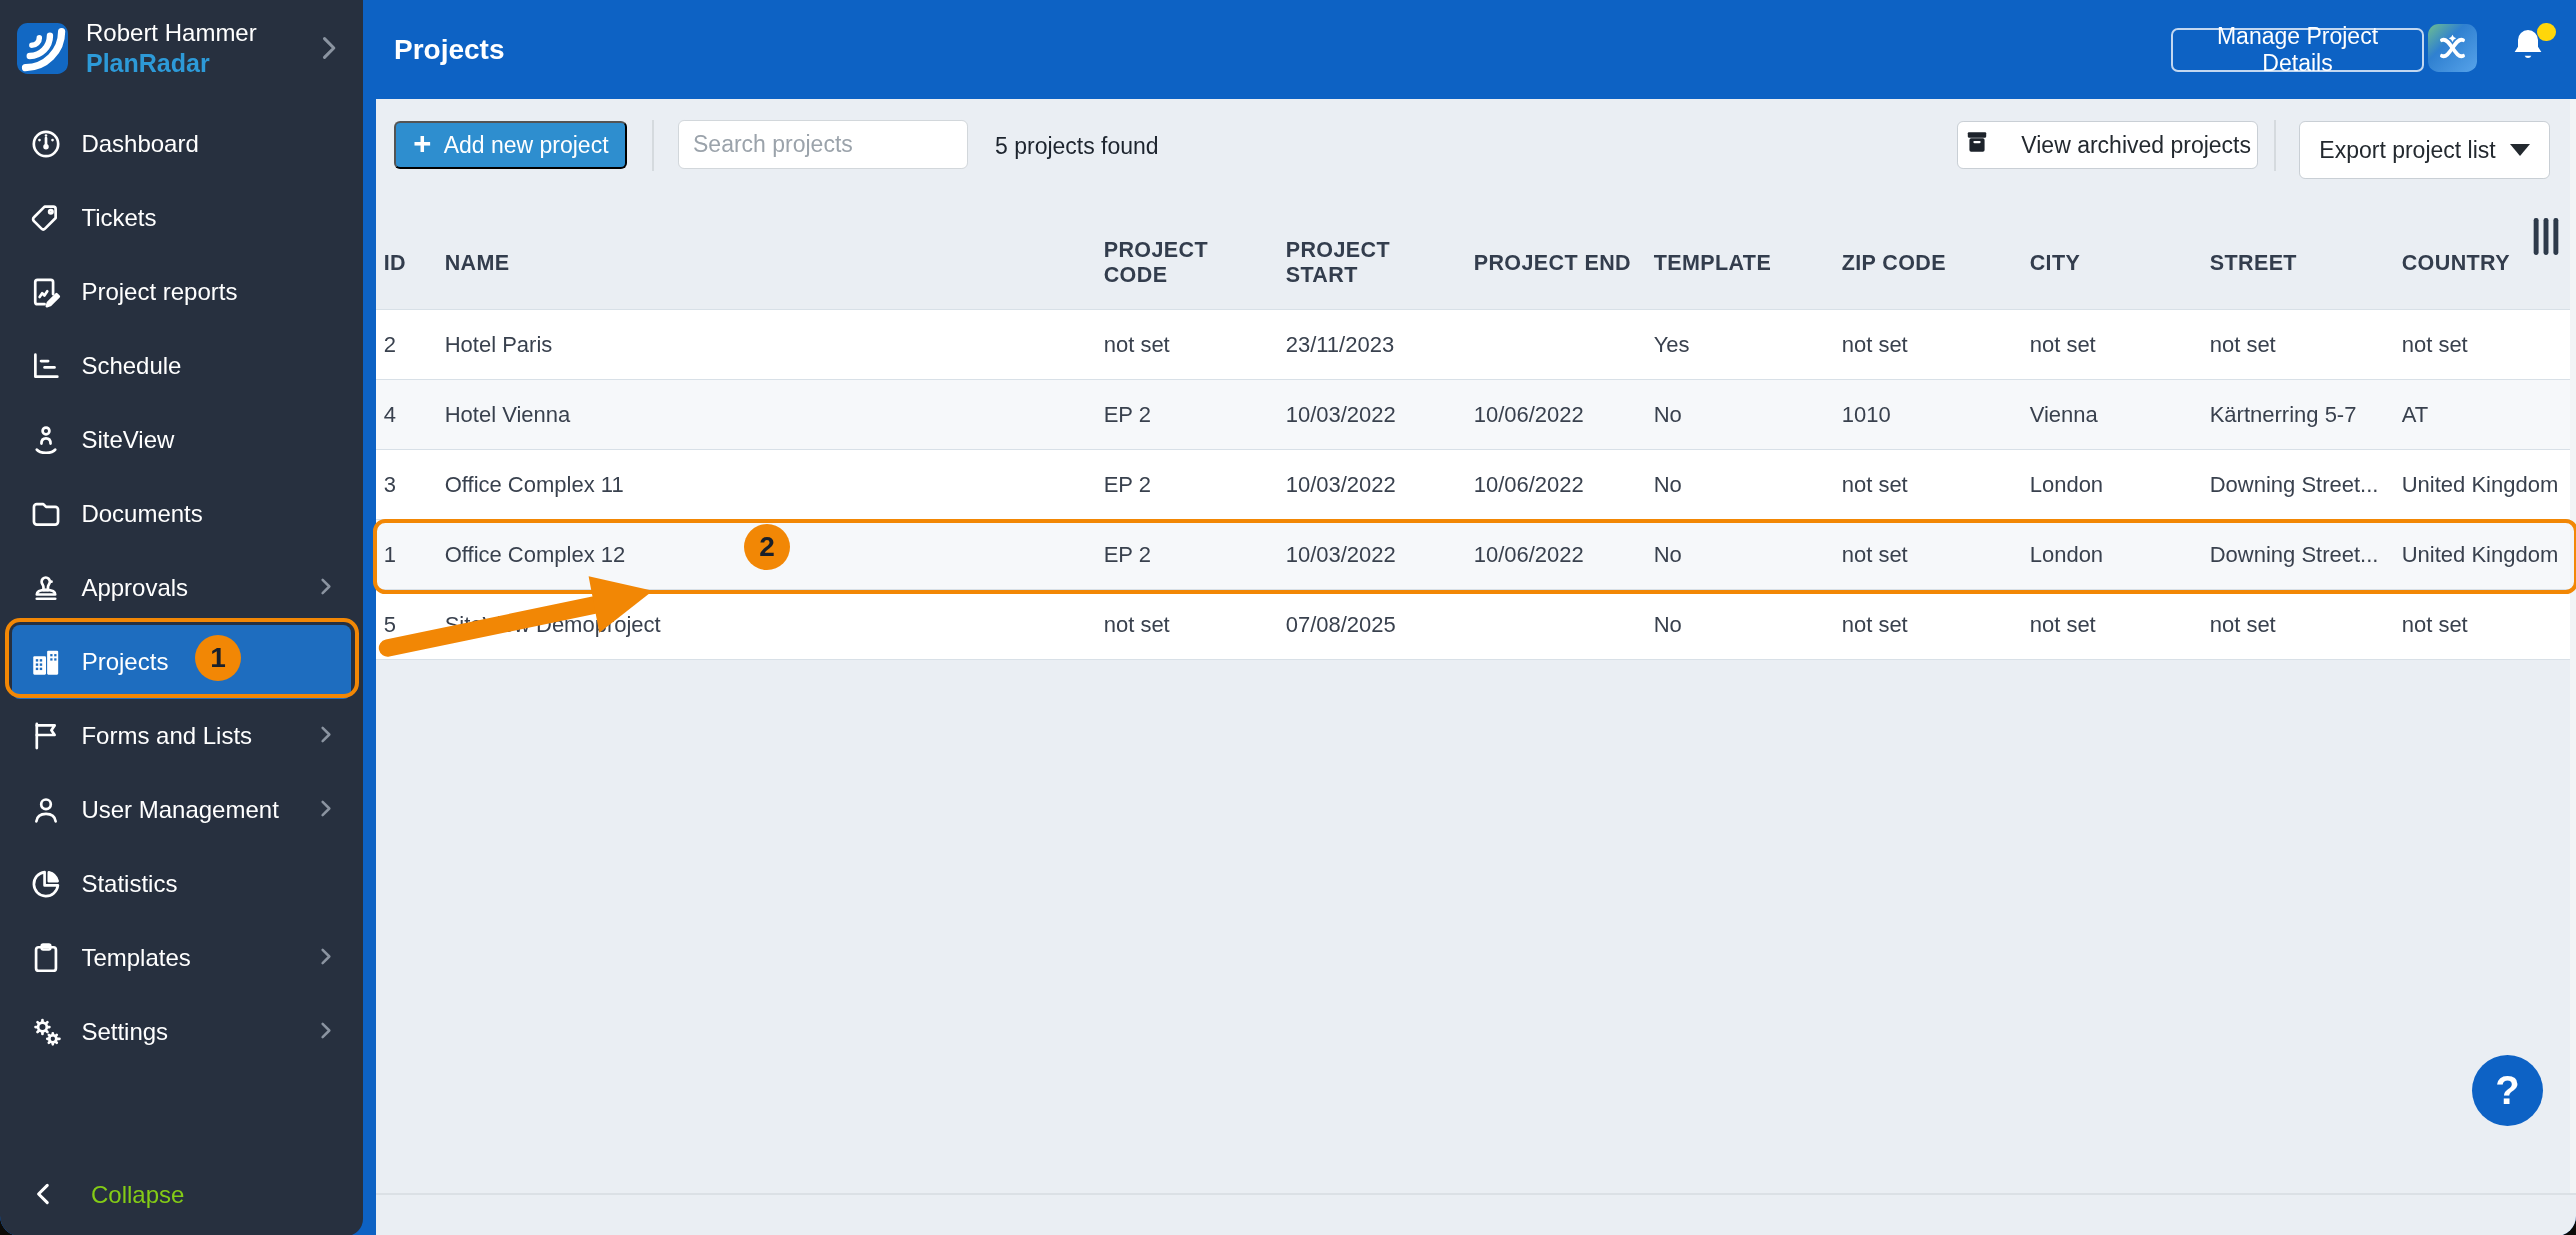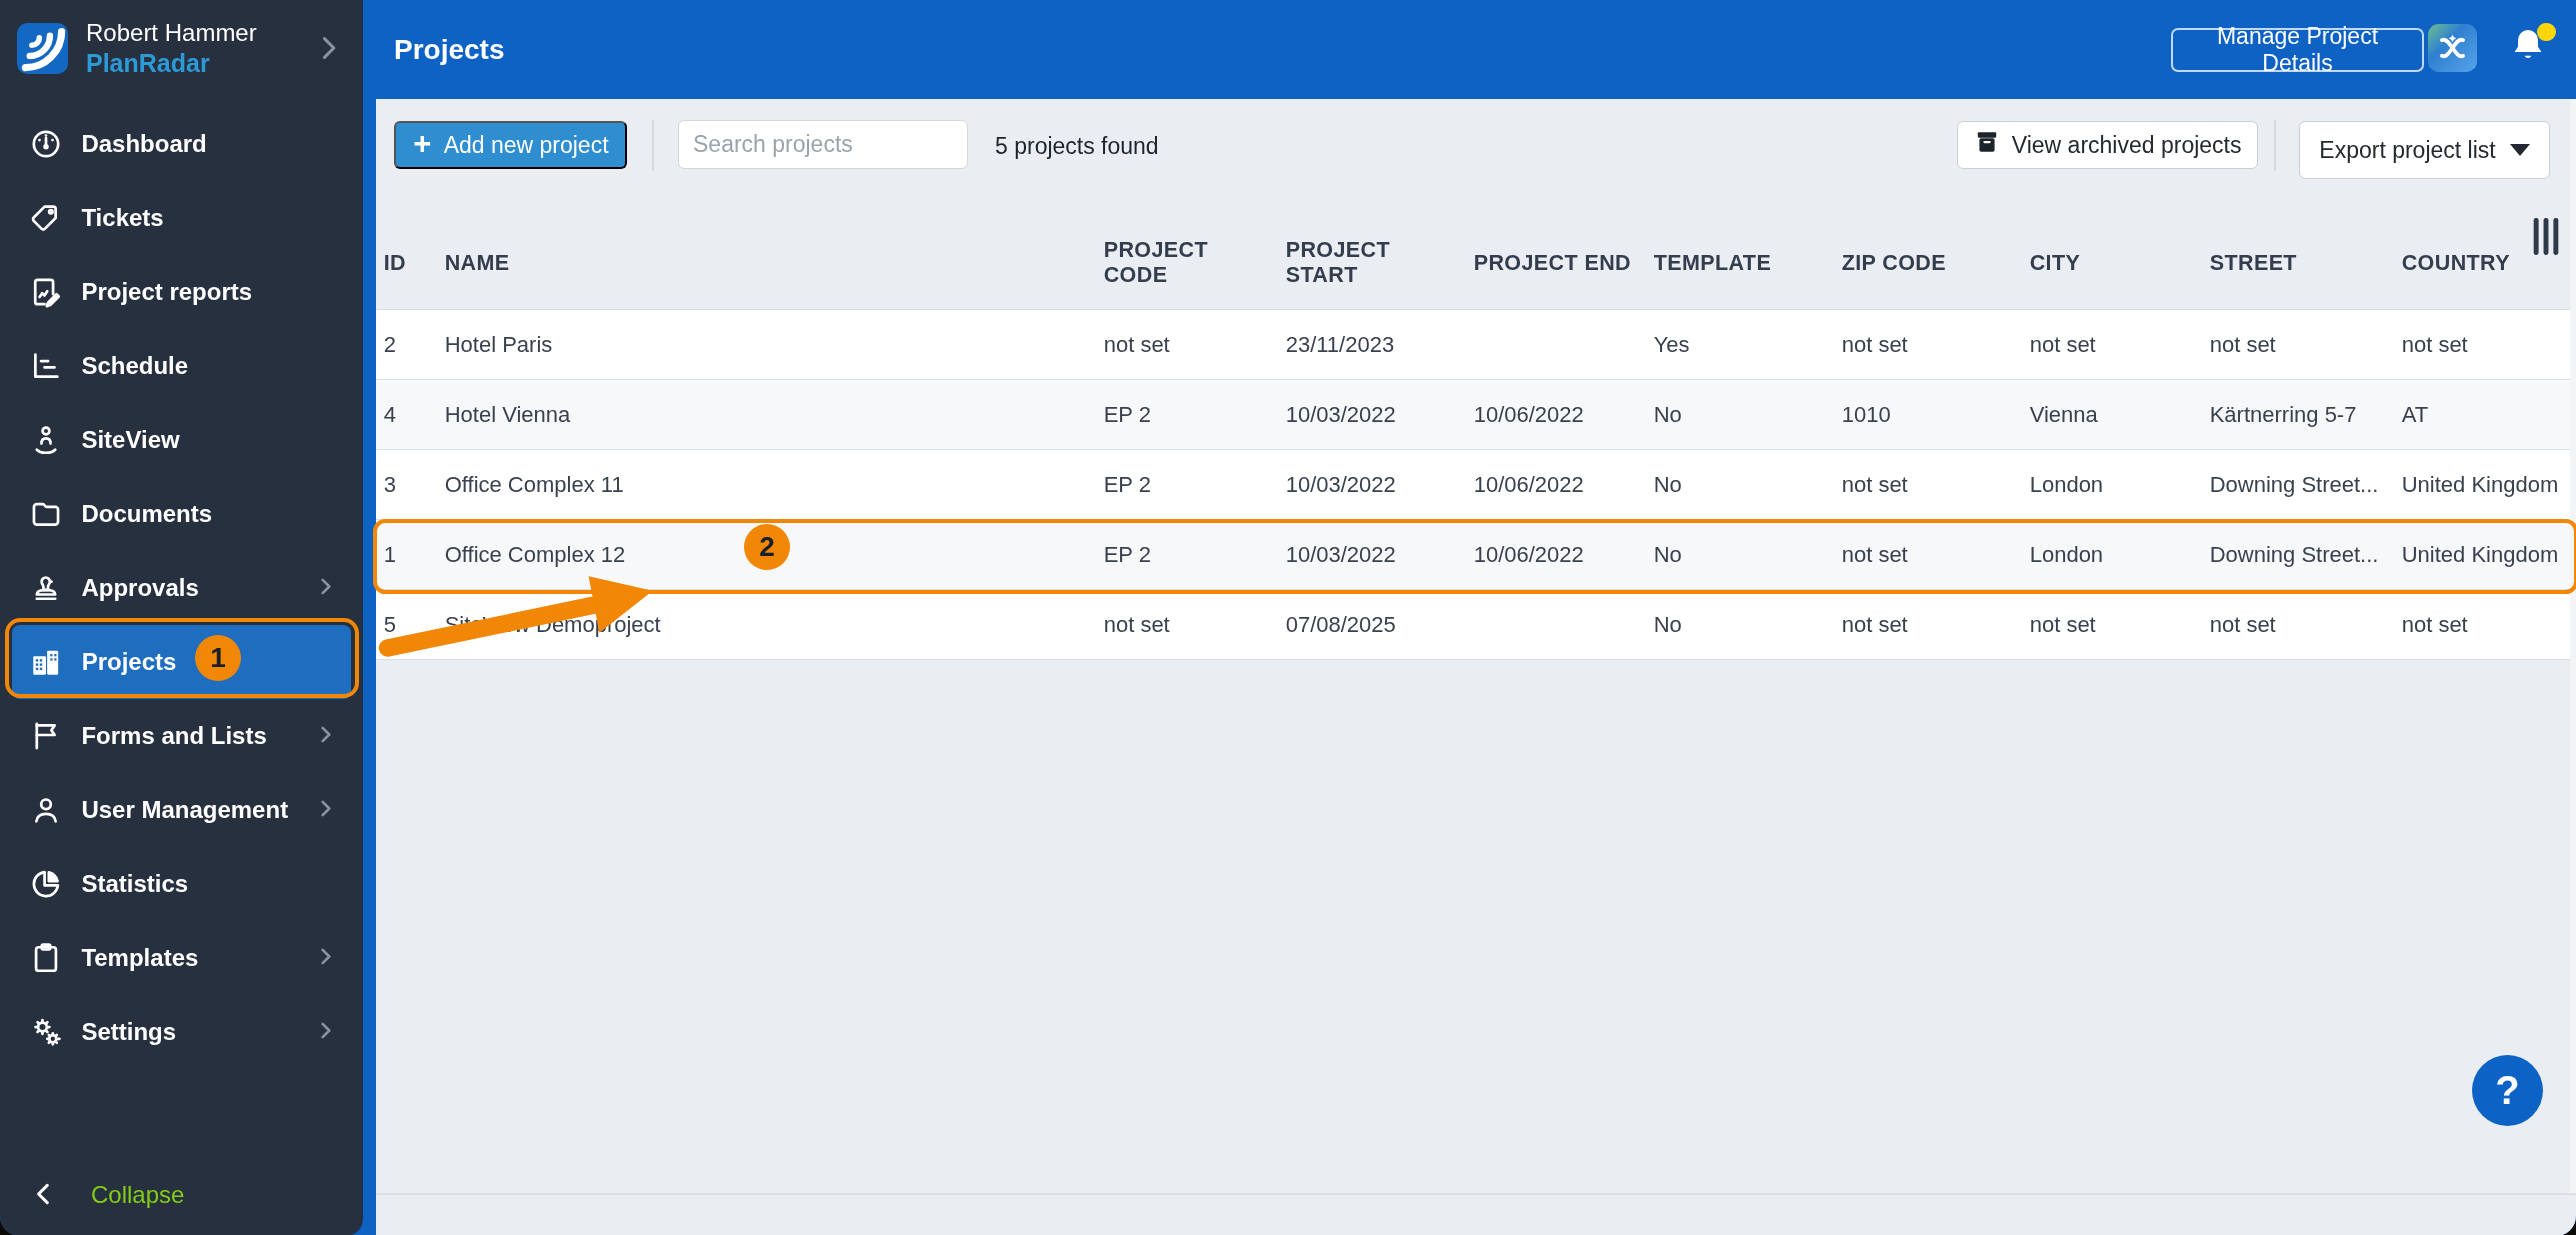--- a/index.html
+++ b/index.html
@@ -12,21 +12,21 @@
   .profile{position:absolute;left:0;top:0;width:363px;height:100px;display:flex;align-items:center;cursor:pointer;}
   .logo{position:absolute;left:17px;top:23px;width:51px;height:51px;border-radius:10.7px;background:#1268c3;overflow:hidden;}
   .profile-text{position:absolute;left:86px;top:17px;}
   .profile-name{color:#ffffff;font-size:24px;line-height:31px;}
   .profile-account{color:#2d9ad8;font-size:25px;font-weight:bold;line-height:31px;}
   .profile-chev{position:absolute;right:21.5px;top:34px;color:#8b94a1;}
 
   .side-items{position:absolute;left:0;top:107px;width:363px;}
   .side-item{height:74px;display:flex;align-items:center;cursor:pointer;position:relative;}
   .side-item .s-icon{width:34px;height:34px;margin-left:29px;flex:0 0 auto;display:flex;align-items:center;justify-content:center;}
-  .side-item .s-label{color:#ffffff;font-size:24px;font-weight:bold;margin-left:18.4px;white-space:nowrap;}
+  .side-item .s-label{color:#ffffff;font-size:24px;font-weight:normal;margin-left:18.4px;white-space:nowrap;}
   .side-item .s-chev{margin-left:auto;margin-right:26px;color:#8b94a1;}
   .side-item.active{background:#1e6dbf;border-radius:7.7px;margin:0 12.3px;}
   .side-item.active .s-icon{margin-left:17px;}
   .collapse{position:absolute;left:0;bottom:17px;width:363px;height:49px;display:flex;align-items:center;cursor:pointer;}
   .collapse .s-icon{width:28px;height:28px;margin-left:31px;color:#fff;}
   .collapse .s-label{color:#84cc16;font-size:24px;margin-left:32px;}
 
   
   .topbar{position:absolute;left:363px;top:0;width:2213px;height:99px;background:#0d62c4;}
   .page-title{position:absolute;left:31px;top:34px;color:#ffffff;font-size:28px;font-weight:bold;}
@@ -45,21 +45,21 @@
            color:#fff;font-size:23px;display:flex;align-items:center;justify-content:center;gap:12.3px;cursor:pointer;}
   .add-plus{font-size:31px;font-weight:bold;line-height:23px;margin-top:-3.1px;}
   .tb-divider{position:absolute;top:21px;width:1.5px;height:51px;background:#d5dade;}
   .search-box{position:absolute;left:302px;top:21px;width:290px;height:49px;background:#fff;border:1.5px solid #d2d7db;
               border-radius:6.1px;box-sizing:border-box;}
   .search-box input{width:100%;height:100%;border:none;outline:none;background:transparent;font-family:"Liberation Sans",sans-serif;
               font-size:23px;color:#a21caf;padding:0 14px;box-sizing:border-box;}
   .search-box input::placeholder{color:#9ba3ab;}
   .found-count{position:absolute;left:619px;top:34px;font-size:23px;color:#1d242e;}
   .archived-btn{position:absolute;left:1581px;top:22px;width:301px;height:48px;background:#fff;border:1.5px solid #c9cfd5;
-                border-radius:6.1px;box-sizing:border-box;display:flex;align-items:center;justify-content:center;gap:12.3px;
+                border-radius:6.1px;box-sizing:border-box;display:flex;align-items:center;justify-content:space-between;gap:12.3px;
                 font-size:23px;color:#23292f;cursor:pointer;}
   .export-btn{position:absolute;left:1923px;top:22px;width:251px;height:58px;background:#fff;border:1.5px solid #c9cfd5;
               border-radius:6.1px;box-sizing:border-box;display:flex;align-items:center;justify-content:center;gap:14px;
               font-size:23px;color:#23292f;cursor:pointer;}
   .caret-down{width:0;height:0;border-left:10px solid transparent;border-right:10px solid transparent;border-top:12.3px solid #23292f;}
 
   .columns-icon{position:absolute;left:2156px;top:119px;cursor:pointer;}
 
   
   .table{position:absolute;left:0;top:118px;width:2194px;}

